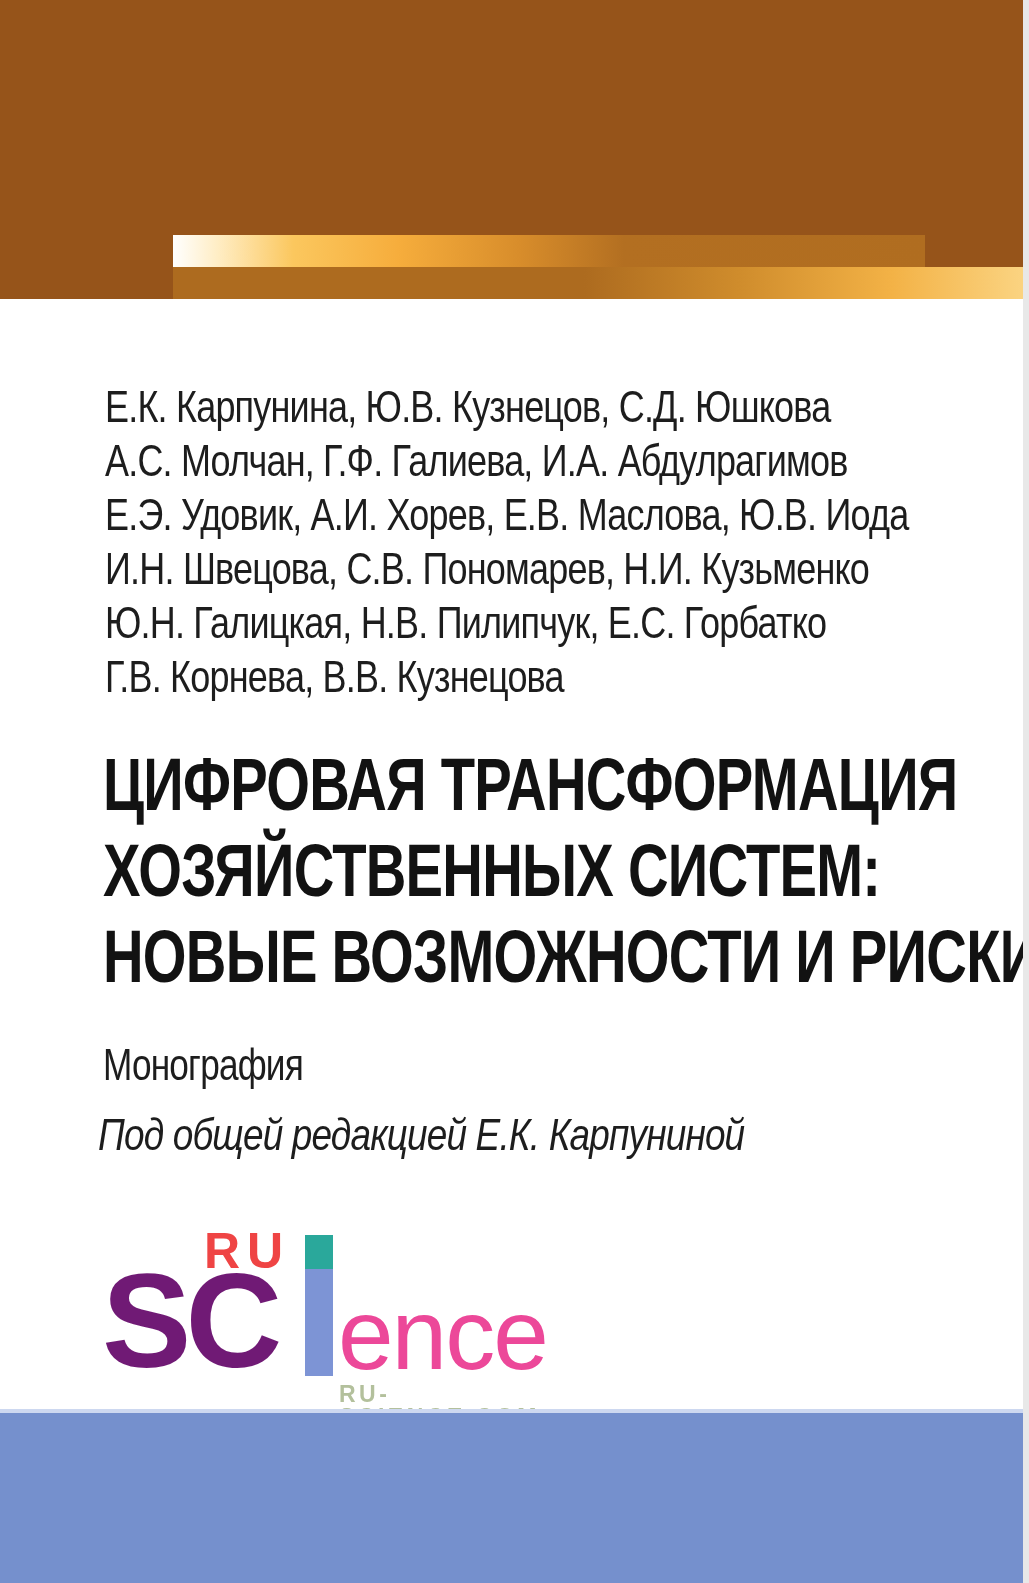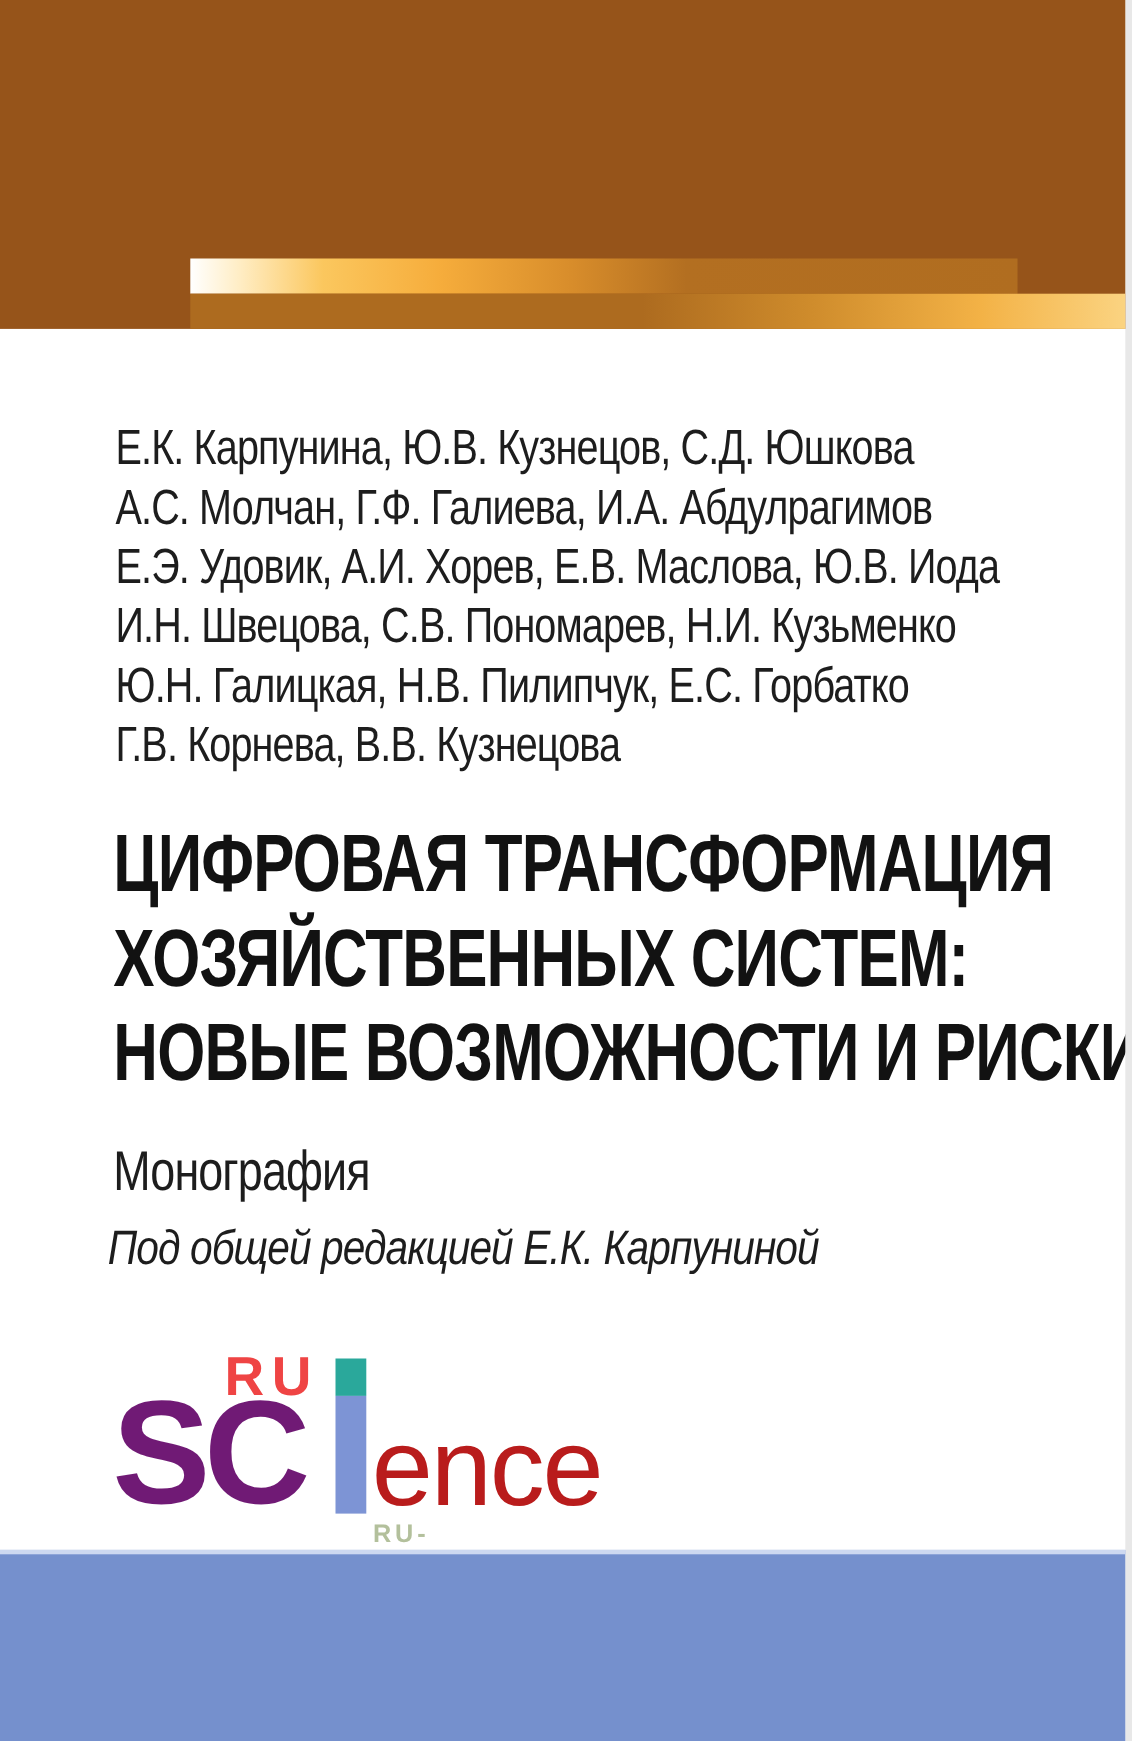--- a/index.html
+++ b/index.html
@@ -38,21 +38,21 @@
     color:#1d1d1d;letter-spacing:-1px;
   }
   .book-title{
     position:absolute;left:103px;top:742px;
     font-size:74px;line-height:86px;font-weight:700;
     color:#121212;letter-spacing:-1px;
   }
   .book-title .cond{transform:scaleX(.76);}
   .subtitle{
     position:absolute;left:103px;top:1038px;
-    font-size:51px;line-height:54px;letter-spacing:-1px;
+    font-size:44px;line-height:54px;letter-spacing:-1px;
   }
   .editor{
     position:absolute;left:98px;top:1108px;
     font-size:44px;line-height:54px;font-style:italic;letter-spacing:-1px;
   }
   .editor .cond{transform:scaleX(.84);}
   
   .logo{position:absolute;left:0;top:0;}
   .logo-ru{
     position:absolute;left:204px;top:1226px;
@@ -68,21 +68,21 @@
     font-size:134px;line-height:134px;font-weight:700;
     color:#701a75;letter-spacing:-6px;
   }
   .logo-ibar{
     position:absolute;left:305px;top:1269px;width:28px;height:107px;
     background:#7d94d5;
   }
   .logo-ence{
     position:absolute;left:338px;top:1284px;
     font-size:100px;line-height:100px;font-weight:400;
-    color:#b91c1c;letter-spacing:-2px;
+    color:#ec4899;letter-spacing:-2px;
   }
   .logo-domain{
     position:absolute;left:339px;top:1383px;
     font-size:23px;line-height:23px;font-weight:700;
     color:#b3c09c;letter-spacing:3.5px;
   }
   
   .footer-band{
     position:absolute;left:0;top:1409px;width:1029px;height:174px;
     background:#7590cd;

